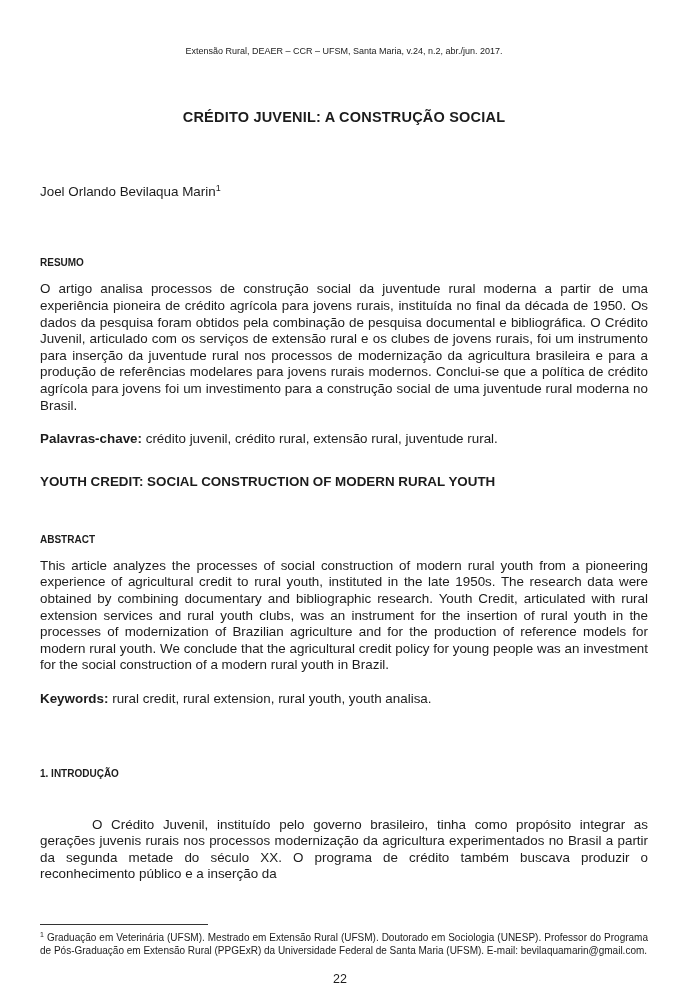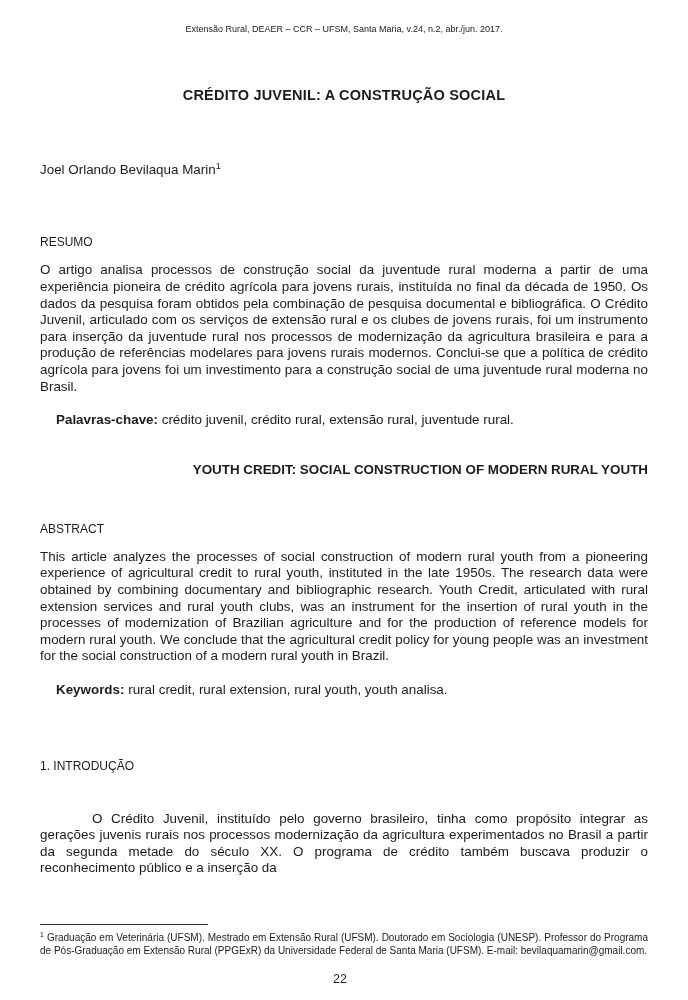--- a/index.html
+++ b/index.html
@@ -18,58 +18,59 @@
   .page {
     position: absolute;
     top: 0; left: 0; right: 0; bottom: 0;
     padding: 24px 40px 0 40px;
     box-sizing: border-box;
   }
   .journal-header {
     text-align: center;
     font-size: 9px;
     color: #222;
+    margin-top: 22px;
   }
   .article-title {
     margin-top: 52px;
     text-align: center;
     font-weight: bold;
     font-size: 14.5px;
     line-height: 19px;
     letter-spacing: 0.2px;
   }
   .author-line {
     margin-top: 56px;
     text-align: left;
     font-size: 13.4px;
   }
   .author-line sup {
     font-size: 9px;
   }
   .section-heading {
     margin-top: 58px;
-    font-weight: normal;
-    font-size: 12px;
+    font-weight: bold;
+    font-size: 10px;
   }
   .body-par {
     margin: 13px 0 0 0;
     font-size: 13.4px;
     line-height: 16.6px;
     text-align: justify;
   }
   .kw-par {
-    margin: 17px 0 0 16px;
+    margin: 17px 0 0 0;
     font-size: 13.4px;
     line-height: 16.6px;
     text-align: justify;
   }
   .kw-label { font-weight: bold; }
   .english-title {
-    margin-top: 32px;
-    text-align: right;
+    margin-top: 25px;
+    text-align: left;
     font-weight: bold;
     font-size: 13.4px;
     line-height: 17px;
   }
   .abstract-heading { margin-top: 44px; }
   .intro-heading { margin-top: 60px; }
   .intro-par {
     text-indent: 52px;
     margin-top: 38px;
   }

